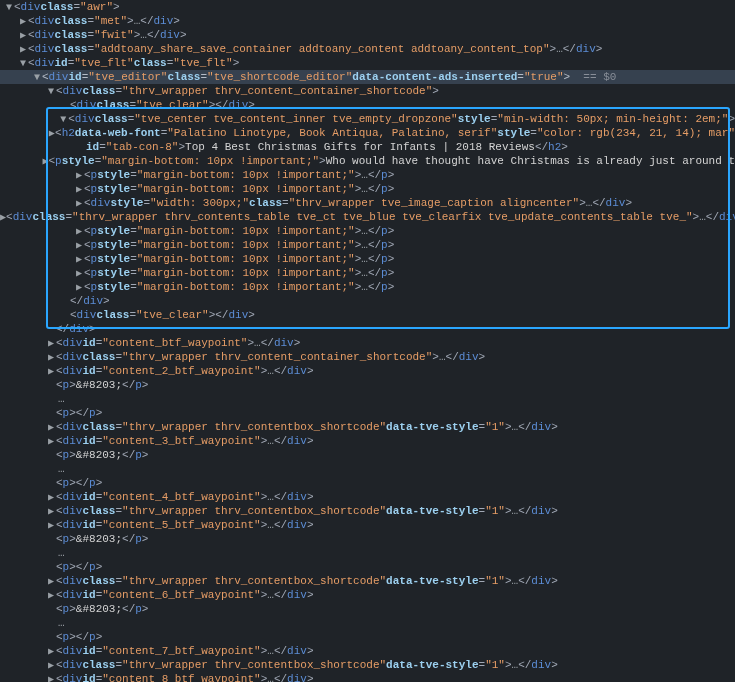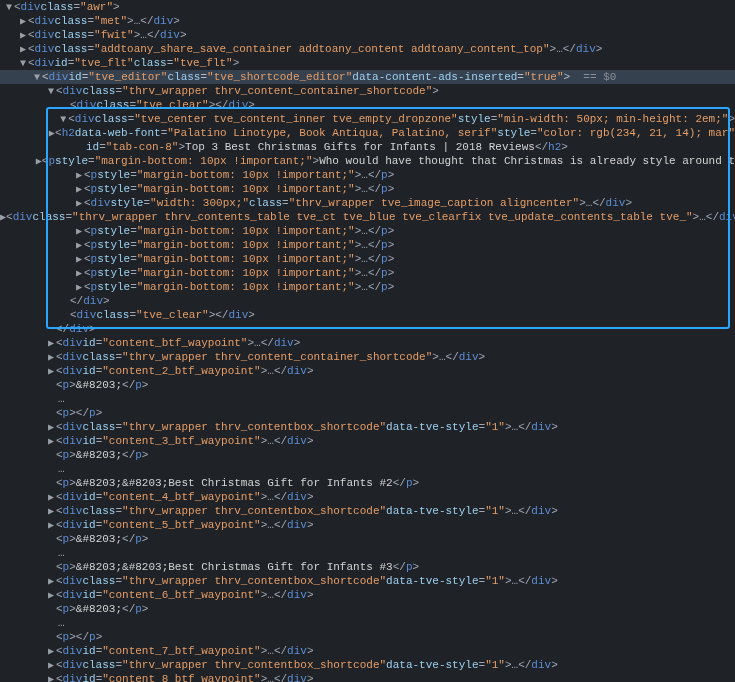--- a/index.html
+++ b/index.html
@@ -24,21 +24,21 @@
     color: #9aa0a6;
     display: inline-block;
     width: 10px;
     text-align: center;
     font-size: 10px;
   }
   .gap { display:inline-block; }
   
   .br   { color: #a1a8b5; }       
   .tag  { color: #5c8dd6; }       
-  .attr { color: #9cd0f0; }       
+  .attr { color: #9cd0f0; font-weight: bold; }       
   .eq   { color: #a1a8b5; }
   .val  { color: #e69d66; }       
   .txt  { color: #d4d4d4; }       
   .sel  { color: #888e98; }       
   .dots { color: #9aa0a6; }
 
   .selectedLine {
     background: #36414f;
   }
   .selectedLine .br, .selectedLine .eq { color:#b5bcc7; }
@@ -82,22 +82,22 @@
       <div class="line"><span class="gap" style="width:4px"></span><span class="arrow">▼</span><span class="br">&lt;</span><span class="tag">div</span> <span class="attr">class</span><span class="eq">=</span><span class="val">"awr"</span><span class="br">&gt;</span></div>
       <div class="line"><span class="gap" style="width:18px"></span><span class="arrow">▶</span><span class="br">&lt;</span><span class="tag">div</span> <span class="attr">class</span><span class="eq">=</span><span class="val">"met"</span><span class="br">&gt;</span><span class="dots">…</span><span class="br">&lt;/</span><span class="tag">div</span><span class="br">&gt;</span></div>
       <div class="line"><span class="gap" style="width:18px"></span><span class="arrow">▶</span><span class="br">&lt;</span><span class="tag">div</span> <span class="attr">class</span><span class="eq">=</span><span class="val">"fwit"</span><span class="br">&gt;</span><span class="dots">…</span><span class="br">&lt;/</span><span class="tag">div</span><span class="br">&gt;</span></div>
       <div class="line"><span class="gap" style="width:18px"></span><span class="arrow">▶</span><span class="br">&lt;</span><span class="tag">div</span> <span class="attr">class</span><span class="eq">=</span><span class="val">"addtoany_share_save_container addtoany_content addtoany_content_top"</span><span class="br">&gt;</span><span class="dots">…</span><span class="br">&lt;/</span><span class="tag">div</span><span class="br">&gt;</span></div>
       <div class="line"><span class="gap" style="width:18px"></span><span class="arrow">▼</span><span class="br">&lt;</span><span class="tag">div</span> <span class="attr">id</span><span class="eq">=</span><span class="val">"tve_flt"</span> <span class="attr">class</span><span class="eq">=</span><span class="val">"tve_flt"</span><span class="br">&gt;</span></div>
       <div class="line selectedLine"><span class="gap" style="width:32px"></span><span class="arrow">▼</span><span class="br">&lt;</span><span class="tag">div</span> <span class="attr">id</span><span class="eq">=</span><span class="val">"tve_editor"</span> <span class="attr">class</span><span class="eq">=</span><span class="val">"tve_shortcode_editor"</span> <span class="attr">data-content-ads-inserted</span><span class="eq">=</span><span class="val">"true"</span><span class="br">&gt;</span><span class="sel">  == $0</span></div>
       <div class="line"><span class="gap" style="width:46px"></span><span class="arrow">▼</span><span class="br">&lt;</span><span class="tag">div</span> <span class="attr">class</span><span class="eq">=</span><span class="val">"thrv_wrapper thrv_content_container_shortcode"</span><span class="br">&gt;</span></div>
       <div class="line"><span class="gap" style="width:60px"></span><span class="arrow"></span><span class="br">&lt;</span><span class="tag">div</span> <span class="attr">class</span><span class="eq">=</span><span class="val">"tve_clear"</span><span class="br">&gt;&lt;/</span><span class="tag">div</span><span class="br">&gt;</span></div>
       <div class="line"><span class="gap" style="width:60px"></span><span class="arrow">▼</span><span class="br">&lt;</span><span class="tag">div</span> <span class="attr">class</span><span class="eq">=</span><span class="val">"tve_center tve_content_inner tve_empty_dropzone"</span> <span class="attr">style</span><span class="eq">=</span><span class="val">"min-width: 50px; min-height: 2em;"</span><span class="br">&gt;</span></div>
       <div class="line"><span class="gap" style="width:74px"></span><span class="arrow">▶</span><span class="br">&lt;</span><span class="tag">h2</span> <span class="attr">data-web-font</span><span class="eq">=</span><span class="val">"Palatino Linotype, Book Antiqua, Palatino, serif"</span> <span class="attr">style</span><span class="eq">=</span><span class="val">"color: rgb(234, 21, 14); mar"</span></div>
-      <div class="line"><span class="gap" style="width:86px"></span> <span class="attr">id</span><span class="eq">=</span><span class="val">"tab-con-8"</span><span class="br">&gt;</span><span class="txt">Top 3 Best Christmas Gifts for Infants | 2018 Reviews</span><span class="br">&lt;/</span><span class="tag">h2</span><span class="br">&gt;</span></div>
-      <div class="line"><span class="gap" style="width:74px"></span><span class="arrow">▶</span><span class="br">&lt;</span><span class="tag">p</span> <span class="attr">style</span><span class="eq">=</span><span class="val">"margin-bottom: 10px !important;"</span><span class="br">&gt;</span><span class="txt">Who would have thought that Christmas is already style around t</span></div>
+      <div class="line"><span class="gap" style="width:86px"></span> <span class="attr">id</span><span class="eq">=</span><span class="val">"tab-con-8"</span><span class="br">&gt;</span><span class="txt">Top 4 Best Christmas Gifts for Infants | 2018 Reviews</span><span class="br">&lt;/</span><span class="tag">h2</span><span class="br">&gt;</span></div>
+      <div class="line"><span class="gap" style="width:74px"></span><span class="arrow">▶</span><span class="br">&lt;</span><span class="tag">p</span> <span class="attr">style</span><span class="eq">=</span><span class="val">"margin-bottom: 10px !important;"</span><span class="br">&gt;</span><span class="txt">Who would have thought have Christmas is already just around t</span></div>
       <div class="line"><span class="gap" style="width:74px"></span><span class="arrow">▶</span><span class="br">&lt;</span><span class="tag">p</span> <span class="attr">style</span><span class="eq">=</span><span class="val">"margin-bottom: 10px !important;"</span><span class="br">&gt;</span><span class="dots">…</span><span class="br">&lt;/</span><span class="tag">p</span><span class="br">&gt;</span></div>
       <div class="line"><span class="gap" style="width:74px"></span><span class="arrow">▶</span><span class="br">&lt;</span><span class="tag">p</span> <span class="attr">style</span><span class="eq">=</span><span class="val">"margin-bottom: 10px !important;"</span><span class="br">&gt;</span><span class="dots">…</span><span class="br">&lt;/</span><span class="tag">p</span><span class="br">&gt;</span></div>
       <div class="line"><span class="gap" style="width:74px"></span><span class="arrow">▶</span><span class="br">&lt;</span><span class="tag">div</span> <span class="attr">style</span><span class="eq">=</span><span class="val">"width: 300px;"</span> <span class="attr">class</span><span class="eq">=</span><span class="val">"thrv_wrapper tve_image_caption aligncenter"</span><span class="br">&gt;</span><span class="dots">…</span><span class="br">&lt;/</span><span class="tag">div</span><span class="br">&gt;</span></div>
       <div class="line"><span class="gap" style="width:74px"></span><span class="arrow">▶</span><span class="br">&lt;</span><span class="tag">div</span> <span class="attr">class</span><span class="eq">=</span><span class="val">"thrv_wrapper thrv_contents_table tve_ct tve_blue tve_clearfix tve_update_contents_table tve_"</span><span class="br">&gt;</span><span class="dots">…</span><span class="br">&lt;/</span><span class="tag">div</span></div>
       <div class="line"><span class="gap" style="width:74px"></span><span class="arrow">▶</span><span class="br">&lt;</span><span class="tag">p</span> <span class="attr">style</span><span class="eq">=</span><span class="val">"margin-bottom: 10px !important;"</span><span class="br">&gt;</span><span class="dots">…</span><span class="br">&lt;/</span><span class="tag">p</span><span class="br">&gt;</span></div>
       <div class="line"><span class="gap" style="width:74px"></span><span class="arrow">▶</span><span class="br">&lt;</span><span class="tag">p</span> <span class="attr">style</span><span class="eq">=</span><span class="val">"margin-bottom: 10px !important;"</span><span class="br">&gt;</span><span class="dots">…</span><span class="br">&lt;/</span><span class="tag">p</span><span class="br">&gt;</span></div>
       <div class="line"><span class="gap" style="width:74px"></span><span class="arrow">▶</span><span class="br">&lt;</span><span class="tag">p</span> <span class="attr">style</span><span class="eq">=</span><span class="val">"margin-bottom: 10px !important;"</span><span class="br">&gt;</span><span class="dots">…</span><span class="br">&lt;/</span><span class="tag">p</span><span class="br">&gt;</span></div>
       <div class="line"><span class="gap" style="width:74px"></span><span class="arrow">▶</span><span class="br">&lt;</span><span class="tag">p</span> <span class="attr">style</span><span class="eq">=</span><span class="val">"margin-bottom: 10px !important;"</span><span class="br">&gt;</span><span class="dots">…</span><span class="br">&lt;/</span><span class="tag">p</span><span class="br">&gt;</span></div>
       <div class="line"><span class="gap" style="width:74px"></span><span class="arrow">▶</span><span class="br">&lt;</span><span class="tag">p</span> <span class="attr">style</span><span class="eq">=</span><span class="val">"margin-bottom: 10px !important;"</span><span class="br">&gt;</span><span class="dots">…</span><span class="br">&lt;/</span><span class="tag">p</span><span class="br">&gt;</span></div>
       <div class="line"><span class="gap" style="width:60px"></span><span class="arrow"></span><span class="br">&lt;/</span><span class="tag">div</span><span class="br">&gt;</span></div>
@@ -106,27 +106,27 @@
       <div class="line"><span class="gap" style="width:46px"></span><span class="arrow">▶</span><span class="br">&lt;</span><span class="tag">div</span> <span class="attr">id</span><span class="eq">=</span><span class="val">"content_btf_waypoint"</span><span class="br">&gt;</span><span class="dots">…</span><span class="br">&lt;/</span><span class="tag">div</span><span class="br">&gt;</span></div>
       <div class="line"><span class="gap" style="width:46px"></span><span class="arrow">▶</span><span class="br">&lt;</span><span class="tag">div</span> <span class="attr">class</span><span class="eq">=</span><span class="val">"thrv_wrapper thrv_content_container_shortcode"</span><span class="br">&gt;</span><span class="dots">…</span><span class="br">&lt;/</span><span class="tag">div</span><span class="br">&gt;</span></div>
       <div class="line"><span class="gap" style="width:46px"></span><span class="arrow">▶</span><span class="br">&lt;</span><span class="tag">div</span> <span class="attr">id</span><span class="eq">=</span><span class="val">"content_2_btf_waypoint"</span><span class="br">&gt;</span><span class="dots">…</span><span class="br">&lt;/</span><span class="tag">div</span><span class="br">&gt;</span></div>
       <div class="line"><span class="gap" style="width:46px"></span><span class="arrow"></span><span class="br">&lt;</span><span class="tag">p</span><span class="br">&gt;</span><span class="txt">&amp;#8203;</span><span class="br">&lt;/</span><span class="tag">p</span><span class="br">&gt;</span></div>
       <div class="line"><span class="gap" style="width:58px"></span><span class="dots">…</span></div>
       <div class="line"><span class="gap" style="width:46px"></span><span class="arrow"></span><span class="br">&lt;</span><span class="tag">p</span><span class="br">&gt;</span><span class="br">&lt;/</span><span class="tag">p</span><span class="br">&gt;</span></div>
       <div class="line"><span class="gap" style="width:46px"></span><span class="arrow">▶</span><span class="br">&lt;</span><span class="tag">div</span> <span class="attr">class</span><span class="eq">=</span><span class="val">"thrv_wrapper thrv_contentbox_shortcode"</span> <span class="attr">data-tve-style</span><span class="eq">=</span><span class="val">"1"</span><span class="br">&gt;</span><span class="dots">…</span><span class="br">&lt;/</span><span class="tag">div</span><span class="br">&gt;</span></div>
       <div class="line"><span class="gap" style="width:46px"></span><span class="arrow">▶</span><span class="br">&lt;</span><span class="tag">div</span> <span class="attr">id</span><span class="eq">=</span><span class="val">"content_3_btf_waypoint"</span><span class="br">&gt;</span><span class="dots">…</span><span class="br">&lt;/</span><span class="tag">div</span><span class="br">&gt;</span></div>
       <div class="line"><span class="gap" style="width:46px"></span><span class="arrow"></span><span class="br">&lt;</span><span class="tag">p</span><span class="br">&gt;</span><span class="txt">&amp;#8203;</span><span class="br">&lt;/</span><span class="tag">p</span><span class="br">&gt;</span></div>
       <div class="line"><span class="gap" style="width:58px"></span><span class="dots">…</span></div>
-      <div class="line"><span class="gap" style="width:46px"></span><span class="arrow"></span><span class="br">&lt;</span><span class="tag">p</span><span class="br">&gt;</span><span class="txt">&amp;#8203;&amp;#8203;Best Christmas Gift for Infants #2</span><span class="br">&lt;/</span><span class="tag">p</span><span class="br">&gt;</span></div>
+      <div class="line"><span class="gap" style="width:46px"></span><span class="arrow"></span><span class="br">&lt;</span><span class="tag">p</span><span class="br">&gt;</span><span class="br">&lt;/</span><span class="tag">p</span><span class="br">&gt;</span></div>
       <div class="line"><span class="gap" style="width:46px"></span><span class="arrow">▶</span><span class="br">&lt;</span><span class="tag">div</span> <span class="attr">id</span><span class="eq">=</span><span class="val">"content_4_btf_waypoint"</span><span class="br">&gt;</span><span class="dots">…</span><span class="br">&lt;/</span><span class="tag">div</span><span class="br">&gt;</span></div>
       <div class="line"><span class="gap" style="width:46px"></span><span class="arrow">▶</span><span class="br">&lt;</span><span class="tag">div</span> <span class="attr">class</span><span class="eq">=</span><span class="val">"thrv_wrapper thrv_contentbox_shortcode"</span> <span class="attr">data-tve-style</span><span class="eq">=</span><span class="val">"1"</span><span class="br">&gt;</span><span class="dots">…</span><span class="br">&lt;/</span><span class="tag">div</span><span class="br">&gt;</span></div>
       <div class="line"><span class="gap" style="width:46px"></span><span class="arrow">▶</span><span class="br">&lt;</span><span class="tag">div</span> <span class="attr">id</span><span class="eq">=</span><span class="val">"content_5_btf_waypoint"</span><span class="br">&gt;</span><span class="dots">…</span><span class="br">&lt;/</span><span class="tag">div</span><span class="br">&gt;</span></div>
       <div class="line"><span class="gap" style="width:46px"></span><span class="arrow"></span><span class="br">&lt;</span><span class="tag">p</span><span class="br">&gt;</span><span class="txt">&amp;#8203;</span><span class="br">&lt;/</span><span class="tag">p</span><span class="br">&gt;</span></div>
       <div class="line"><span class="gap" style="width:58px"></span><span class="dots">…</span></div>
-      <div class="line"><span class="gap" style="width:46px"></span><span class="arrow"></span><span class="br">&lt;</span><span class="tag">p</span><span class="br">&gt;</span><span class="txt">&amp;#8203;&amp;#8203;Best Christmas Gift for Infants #3</span><span class="br">&lt;/</span><span class="tag">p</span><span class="br">&gt;</span></div>
+      <div class="line"><span class="gap" style="width:46px"></span><span class="arrow"></span><span class="br">&lt;</span><span class="tag">p</span><span class="br">&gt;</span><span class="br">&lt;/</span><span class="tag">p</span><span class="br">&gt;</span></div>
       <div class="line"><span class="gap" style="width:46px"></span><span class="arrow">▶</span><span class="br">&lt;</span><span class="tag">div</span> <span class="attr">class</span><span class="eq">=</span><span class="val">"thrv_wrapper thrv_contentbox_shortcode"</span> <span class="attr">data-tve-style</span><span class="eq">=</span><span class="val">"1"</span><span class="br">&gt;</span><span class="dots">…</span><span class="br">&lt;/</span><span class="tag">div</span><span class="br">&gt;</span></div>
       <div class="line"><span class="gap" style="width:46px"></span><span class="arrow">▶</span><span class="br">&lt;</span><span class="tag">div</span> <span class="attr">id</span><span class="eq">=</span><span class="val">"content_6_btf_waypoint"</span><span class="br">&gt;</span><span class="dots">…</span><span class="br">&lt;/</span><span class="tag">div</span><span class="br">&gt;</span></div>
       <div class="line"><span class="gap" style="width:46px"></span><span class="arrow"></span><span class="br">&lt;</span><span class="tag">p</span><span class="br">&gt;</span><span class="txt">&amp;#8203;</span><span class="br">&lt;/</span><span class="tag">p</span><span class="br">&gt;</span></div>
       <div class="line"><span class="gap" style="width:58px"></span><span class="dots">…</span></div>
       <div class="line"><span class="gap" style="width:46px"></span><span class="arrow"></span><span class="br">&lt;</span><span class="tag">p</span><span class="br">&gt;</span><span class="br">&lt;/</span><span class="tag">p</span><span class="br">&gt;</span></div>
       <div class="line"><span class="gap" style="width:46px"></span><span class="arrow">▶</span><span class="br">&lt;</span><span class="tag">div</span> <span class="attr">id</span><span class="eq">=</span><span class="val">"content_7_btf_waypoint"</span><span class="br">&gt;</span><span class="dots">…</span><span class="br">&lt;/</span><span class="tag">div</span><span class="br">&gt;</span></div>
       <div class="line"><span class="gap" style="width:46px"></span><span class="arrow">▶</span><span class="br">&lt;</span><span class="tag">div</span> <span class="attr">class</span><span class="eq">=</span><span class="val">"thrv_wrapper thrv_contentbox_shortcode"</span> <span class="attr">data-tve-style</span><span class="eq">=</span><span class="val">"1"</span><span class="br">&gt;</span><span class="dots">…</span><span class="br">&lt;/</span><span class="tag">div</span><span class="br">&gt;</span></div>
       <div class="line"><span class="gap" style="width:46px"></span><span class="arrow">▶</span><span class="br">&lt;</span><span class="tag">div</span> <span class="attr">id</span><span class="eq">=</span><span class="val">"content_8_btf_waypoint"</span><span class="br">&gt;</span><span class="dots">…</span><span class="br">&lt;/</span><span class="tag">div</span><span class="br">&gt;</span></div>
     </div>
   <div id="hl-box"></div>

